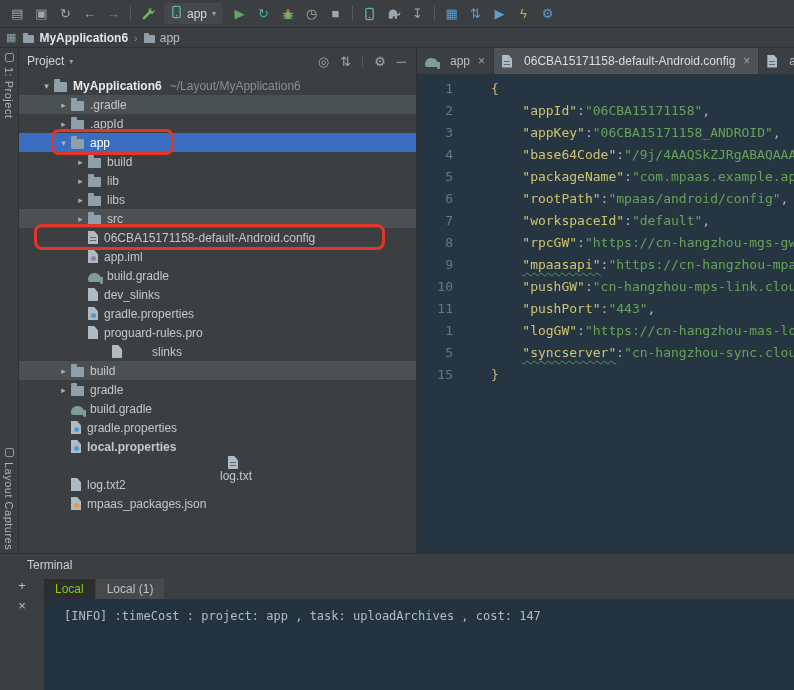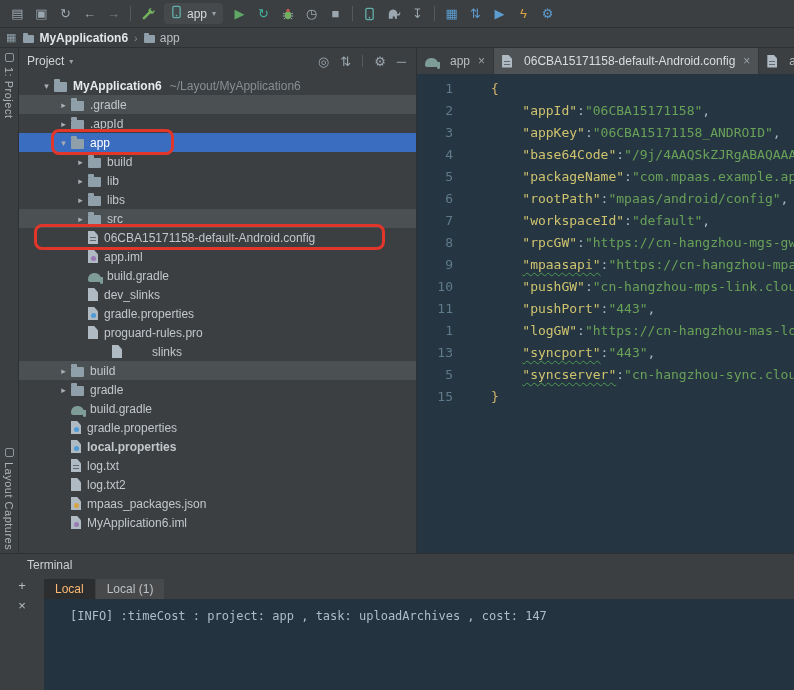--- a/index.html
+++ b/index.html
@@ -90,23 +90,23 @@
   
   .terminal{position:absolute;top:553px;left:0;width:794px;height:137px;background:#3C3F41;
             border-top:1px solid #2E3133;display:flex;flex-direction:column}
   .term-header{height:22px;flex:none;display:flex;align-items:center;padding-left:27px;color:#CDD0D2}
   .term-main{flex:1;display:flex;min-height:0}
   .term-toolcol{width:44px;flex:none;display:flex;flex-direction:column;align-items:center;padding-top:3px;gap:7px}
   .term-plus,.term-x{color:#B8BEC2;font-size:13px;line-height:1;width:16px;text-align:center}
   .term-right{flex:1;min-width:0;display:flex;flex-direction:column}
   .term-tabs{height:23px;flex:none;display:flex;align-items:flex-end;gap:1px}
   .ttab{padding:3px 11px;font-size:12px;background:#47494B;color:#BDC1C4}
-  .ttab.active{background:#2B2D2E;color:#fdba74}
+  .ttab.active{background:#2B2D2E;color:#84cc16}
   .term-body{flex:1;background:#233440;font-family:"DejaVu Sans Mono","Liberation Mono",monospace;
-             font-size:12px;line-height:20px;padding:7px 26px;overflow:hidden}
+             font-size:12px;line-height:20px;padding:7px 20px;overflow:hidden}
   .tline{height:20px;white-space:pre}
   .tt{color:#AEBDC6}
   .tg{color:#49C549;font-weight:bold}
 </style>
 </head>
 <body>
 
 <div class="toolbar">
     <span class="tb-ico" style="color: rgb(154, 167, 176);">▤</span>
     <span class="tb-ico" style="color: rgb(154, 167, 176);">▣</span>
@@ -298,39 +298,34 @@
         <div class="trow" style="padding-left: 37px;">
           <span class="tchev"></span>
           <span class="ticon fileic dot-blue"></span>
           <span class="tlabel">gradle.properties</span>
         </div>
         <div class="trow" style="padding-left: 37px; font-weight: bold;">
           <span class="tchev"></span>
           <span class="ticon fileic dot-blue"></span>
           <span class="tlabel">local.properties</span>
         </div>
-        <div class="trow" style="padding-left: 37px;">
+        <div class="trow" style="padding-left: 37px; flex-direction: column;">
           <span class="tchev"></span>
           <span class="ticon fileic lines"></span>
           <span class="tlabel">log.txt</span>
         </div>
         <div class="trow" style="padding-left: 37px;">
           <span class="tchev"></span>
           <span class="ticon fileic"></span>
           <span class="tlabel">log.txt2</span>
         </div>
         <div class="trow" style="padding-left: 37px;">
           <span class="tchev"></span>
           <span class="ticon fileic dot-yellow"></span>
           <span class="tlabel">mpaas_packages.json</span>
-        </div>
-        <div class="trow" style="padding-left: 37px;">
-          <span class="tchev"></span>
-          <span class="ticon fileic dot-purple"></span>
-          <span class="tlabel">MyApplication6.iml</span>
         </div>
       </div>
   </div>
 
   <div class="editor">
     <div class="tabbar">
         <div class="etab">
           <span class="ticon gradic"></span>
           <span class="etab-label">app</span>
           <span class="etab-close">×</span>
@@ -386,24 +381,20 @@
           <span class="ln">10</span>
           <span class="lc"><span class="tk-p">    </span><span class="tk-k">"pushGW"</span><span class="tk-p">:</span><span class="tk-s">"cn-hangzhou-mps-link.cloud"</span></span>
         </div>
         <div class="cline">
           <span class="ln">11</span>
           <span class="lc"><span class="tk-p">    </span><span class="tk-k">"pushPort"</span><span class="tk-p">:</span><span class="tk-s">"443"</span><span class="tk-p">,</span></span>
         </div>
         <div class="cline">
           <span class="ln">1</span>
           <span class="lc"><span class="tk-p">    </span><span class="tk-k">"logGW"</span><span class="tk-p">:</span><span class="tk-s">"https://cn-hangzhou-mas-log.cloud"</span></span>
-        </div>
-        <div class="cline">
-          <span class="ln">13</span>
-          <span class="lc"><span class="tk-p">    </span><span class="tk-ku">"syncport"</span><span class="tk-p">:</span><span class="tk-s">"443"</span><span class="tk-p">,</span></span>
         </div>
         <div class="cline">
           <span class="ln">5</span>
           <span class="lc"><span class="tk-p">    </span><span class="tk-ku">"syncserver"</span><span class="tk-p">:</span><span class="tk-s">"cn-hangzhou-sync.cloud"</span></span>
         </div>
         <div class="cline">
           <span class="ln">15</span>
           <span class="lc"><span class="tk-b">}</span></span>
         </div>
       </div>

